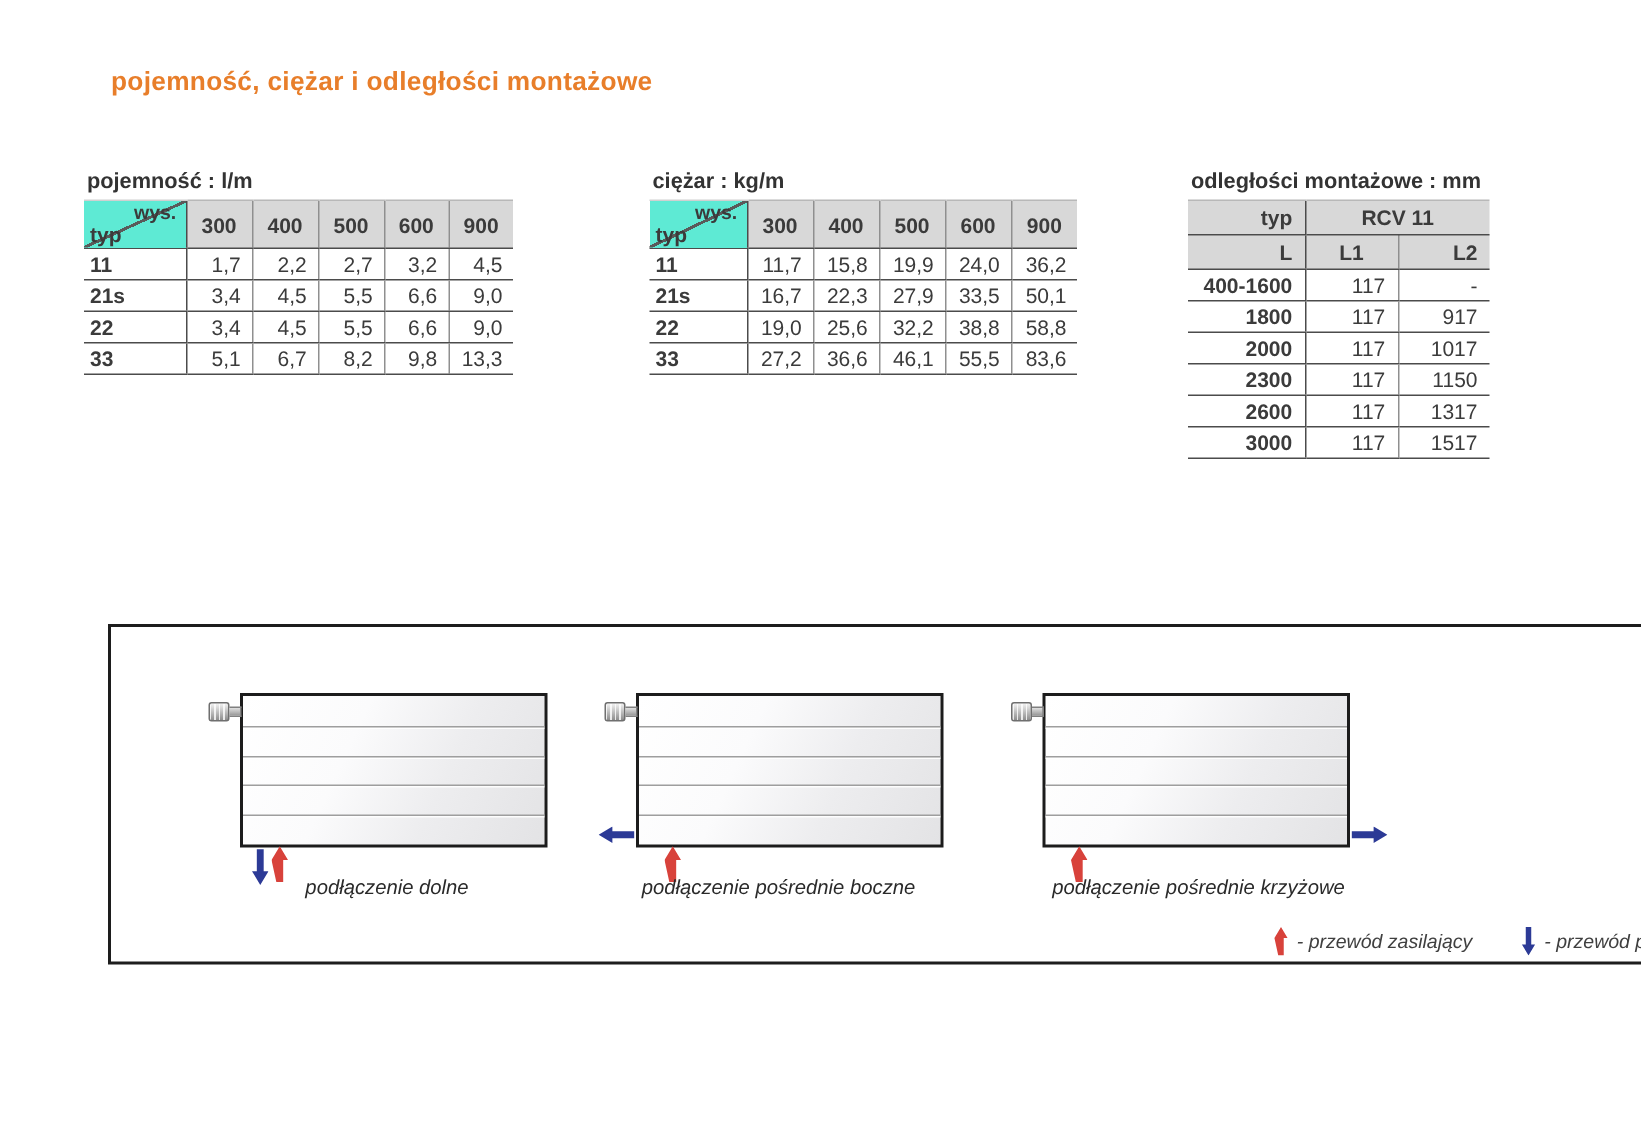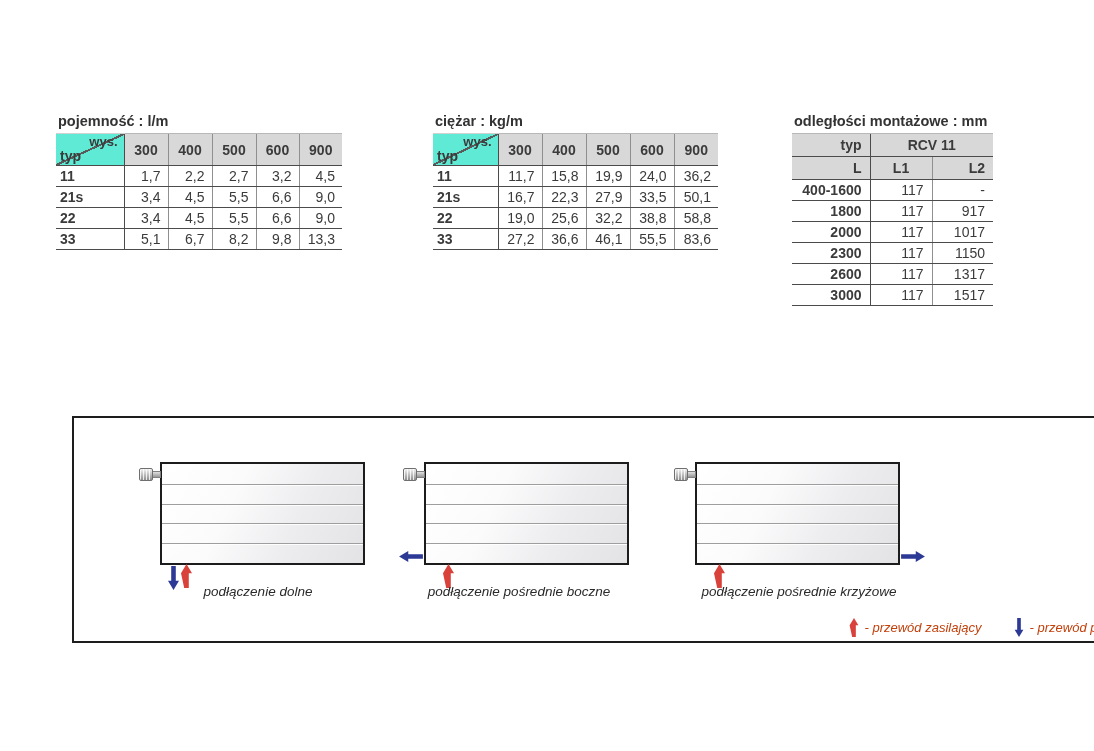--- a/index.html
+++ b/index.html
@@ -57,28 +57,29 @@
   .groove{position:absolute;left:0;right:0;height:1px;background:#9e9e9e;box-shadow:0 1px 0 rgba(255,255,255,.9);}
   .valve{position:absolute;left:-23px;top:3px;width:23px;height:14px;display:flex;align-items:center;}
   .valve-knob{width:14px;height:13px;border:1px solid #6f6f6f;border-radius:2px;
               background:repeating-linear-gradient(90deg,rgba(255,255,255,.8) 0 1px,transparent 1px 3px),linear-gradient(to bottom,#f2f2f2,#8d8d8d);}
   .valve-stem{width:8px;height:7px;border:1px solid #808080;border-left:none;background:linear-gradient(to bottom,#e0e0e0,#979797);}
   .rad-arrow{position:absolute;line-height:0;}
   .arrow-supply{fill:var(--supply-red);}
   .arrow-return{fill:var(--return-blue);}
   .diagram-label{position:absolute;top:166px;transform:translateX(-50%);font-style:italic;font-size:13.5px;color:#2a2a2a;white-space:nowrap;}
   .legend{position:absolute;top:200px;right:15px;display:flex;gap:32px;align-items:center;}
-  .legend-item{display:flex;align-items:center;gap:6px;font-style:italic;font-size:13px;color:#c2410c;white-space:nowrap;line-height:0;}
+  .legend-item{display:flex;align-items:center;gap:6px;font-style:italic;font-size:13px;color:#404040;white-space:nowrap;line-height:0;}
   .legend-item span{line-height:normal;}
 </style>
 </head>
 <body>
 
 <div class="page">
 
+  <h1 class="main-title">pojemność, ciężar i odległości montażowe</h1>
 
   <div class="tbl" id="tbl-capacity">
     <div class="tbl-label">pojemność : l/m</div>
     <table class="data-table">
       <colgroup>
           <col style="width:68px">
           <col style="width:44px">
           <col style="width:44px">
           <col style="width:44px">
           <col style="width:43px">

